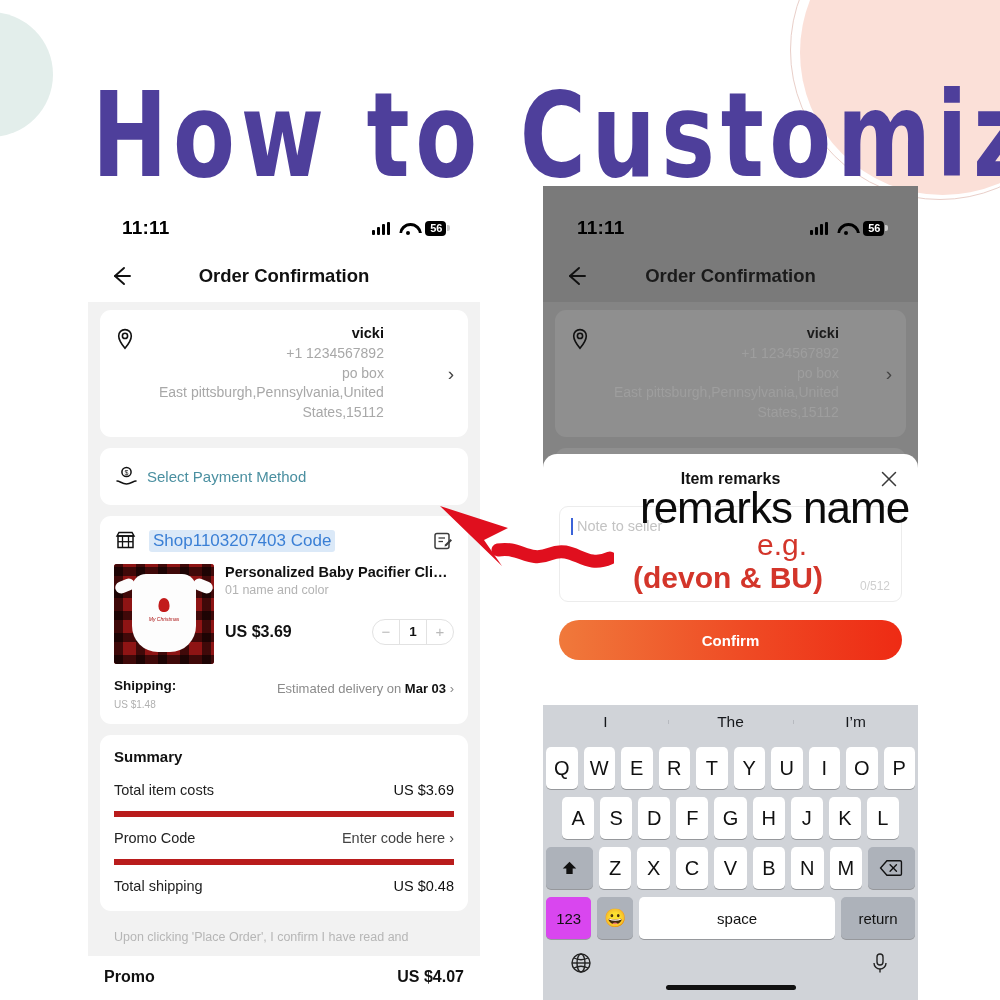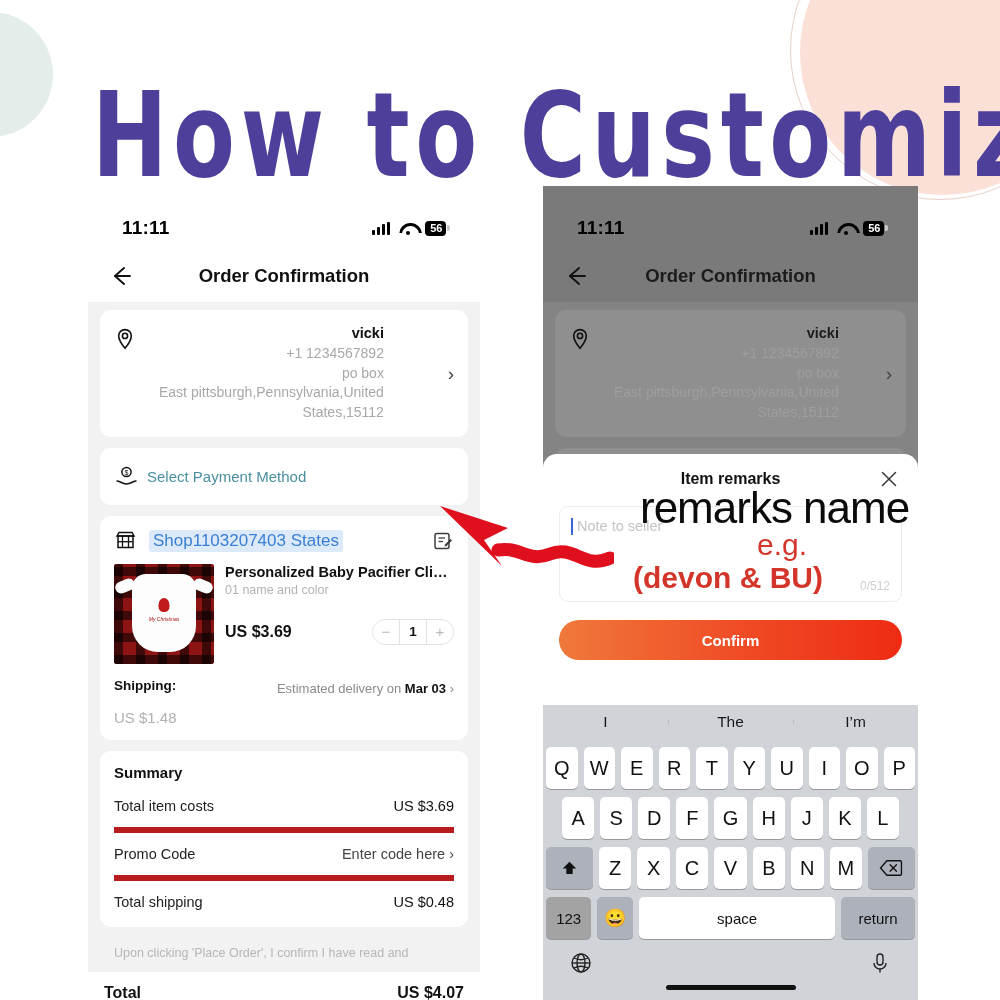--- a/index.html
+++ b/index.html
@@ -113,21 +113,21 @@
   .prodtitle { font-size:14.5px; font-weight:700; color:#111; white-space:nowrap; overflow:hidden; text-overflow:ellipsis; }
   .prodvar { font-size:12.5px; color:#b3b3b3; margin-top:3px; }
   .prodbottom { display:flex; align-items:center; justify-content:space-between; margin-top:22px; }
   .prodprice { font-size:16px; font-weight:700; color:#111; }
   .stepper { display:flex; align-items:center; border:1px solid #e2e2e2; border-radius:14px; overflow:hidden; height:26px; }
   .stepper div { width:26px; text-align:center; font-size:15px; color:#b9b9b9; line-height:24px; }
   .stepper .qty { width:28px; color:#111; font-size:13.5px; font-weight:700; border-left:1px solid #e2e2e2; border-right:1px solid #e2e2e2; }
 
   .shiprow { display:flex; align-items:flex-start; justify-content:space-between; padding:8px 14px 14px 14px;gap:10px; }
   .shiplabel { font-size:13.5px; font-weight:700; color:#111; }
-  .shipval { font-size:15px; color:#b0b0b0; margin-top:16px; }
+  .shipval { font-size:10px; color:#b0b0b0; margin-top:6px; }
   .shipeta { font-size:13px; color:#8b8b8b; padding-top:3px; }
   .shipeta b { color:#111; }
 
   .summary { padding: 13px 14px 4px 14px; }
   .sumtitle { font-size:15px; font-weight:700; color:#111; margin-bottom:4px; }
   .sumrow { display:flex; justify-content:space-between; align-items:center;
             padding:13px 0; border-bottom:6px solid #b91c1c; font-size:14.5px; color:#222; }
   .sumrow:last-child { border-bottom:none; }
   .sumval { color:#111; }
   .sumval.muted { color:#444; }
@@ -173,21 +173,21 @@
   .kb-sugg span { flex:1; text-align:center; font-size:15.5px; color:#16181c; position:relative; }
   .kb-sugg span + span:before { content:""; position:absolute; left:0; top:7px; bottom:7px; width:1px; background:#b7bac0; }
   .kb-row { display:flex; justify-content:center; gap:6px; margin-top:8px; padding:0 3px; }
   .key { background:#fff; border-radius:5px; height:42px; flex:1; display:flex; align-items:center; justify-content:center;
          font-size:20px; color:#111; box-shadow:0 1px 0 rgba(0,0,0,.28); cursor:pointer; }
   .kb-row.r2 { padding:0 19px; }
   .kb-row.r3 { padding:0 3px; }
   .key.wide { flex:1.45; background:#adb2ba; box-shadow:0 1px 0 rgba(0,0,0,.28); }
   .key.gray { background:#adb2ba; }
   .kb-row.r4 { padding:0 3px; }
-  .key.k123 { flex:.95; font-size:15px; background:#a3a3a3; }
+  .key.k123 { flex:.95; font-size:15px; background:#d946ef; }
   .key.kemoji { flex:.75; font-size:18px; background:#adb2ba; }
   .key.kspace { flex:4.1; font-size:15px; }
   .key.kreturn { flex:1.55; font-size:15px; background:#adb2ba; }
   .kb-bottom { display:flex; align-items:center; justify-content:space-between; padding:12px 26px 4px 26px; }
   .kb-bottom svg { width:24px; height:24px; display:block; }
   .homebar { width:130px; height:5px; background:#111; border-radius:3px; margin:6px auto 6px auto; }
 
   
   .anno-remarks { position:absolute; left:640px; top:483px; font-size:44px; font-weight:400;
                   color:#0b0b0b; font-family:"Liberation Sans", sans-serif; white-space:nowrap; letter-spacing:-1px; }
@@ -270,21 +270,21 @@
         <div class="shoprow">
           <div class="shopicon">
             <svg viewBox="0 0 23 23">
                 <path d="M3 7 L5 3.5 H18 L20 7 Z" fill="none" stroke="#111" stroke-width="1.5"></path>
                 <rect x="4" y="7" width="15" height="11.5" fill="none" stroke="#111" stroke-width="1.5"></rect>
                 <line x1="8.5" y1="7" x2="8.5" y2="18.5" stroke="#111" stroke-width="1.3"></line>
                 <line x1="14.5" y1="7" x2="14.5" y2="18.5" stroke="#111" stroke-width="1.3"></line>
                 <line x1="4" y1="12.7" x2="19" y2="12.7" stroke="#111" stroke-width="1.3"></line>
               </svg>
           </div>
-          <div class="shopname">Shop1103207403 States</div>
+          <div class="shopname">Shop1103207403 Code</div>
           <div class="editicon">
             <svg viewBox="0 0 22 22">
                 <rect x="3" y="3.5" width="14" height="15" rx="2" fill="none" stroke="#3c3c3c" stroke-width="1.5"></rect>
                 <line x1="6.5" y1="8" x2="13" y2="8" stroke="#3c3c3c" stroke-width="1.3"></line>
                 <line x1="6.5" y1="11.5" x2="11" y2="11.5" stroke="#3c3c3c" stroke-width="1.3"></line>
                 <path d="M13 14.5 L18.5 9 L20 10.5 L14.5 16 L12.5 16.5 Z" fill="#3c3c3c"></path>
               </svg>
           </div>
         </div>
 
@@ -336,21 +336,21 @@
             <span>Total shipping</span>
             <span class="sumval">US $0.48</span>
           </div>
         </div>
       </div>
 
       <div class="legal">Upon clicking 'Place Order', I confirm I have read and</div>
     </div>
 
     <div class="totalbar">
-      <div class="totallbl">Total</div>
+      <div class="totallbl">Promo</div>
       <div class="totalval">US $4.07</div>
     </div>
     <button class="placebtn">Place order</button>
   </div>
 
   <div class="phoneR">
 
     <div class="dimmed">
       <div class="statusbar">
         <div class="sb-time">11:11</div>

